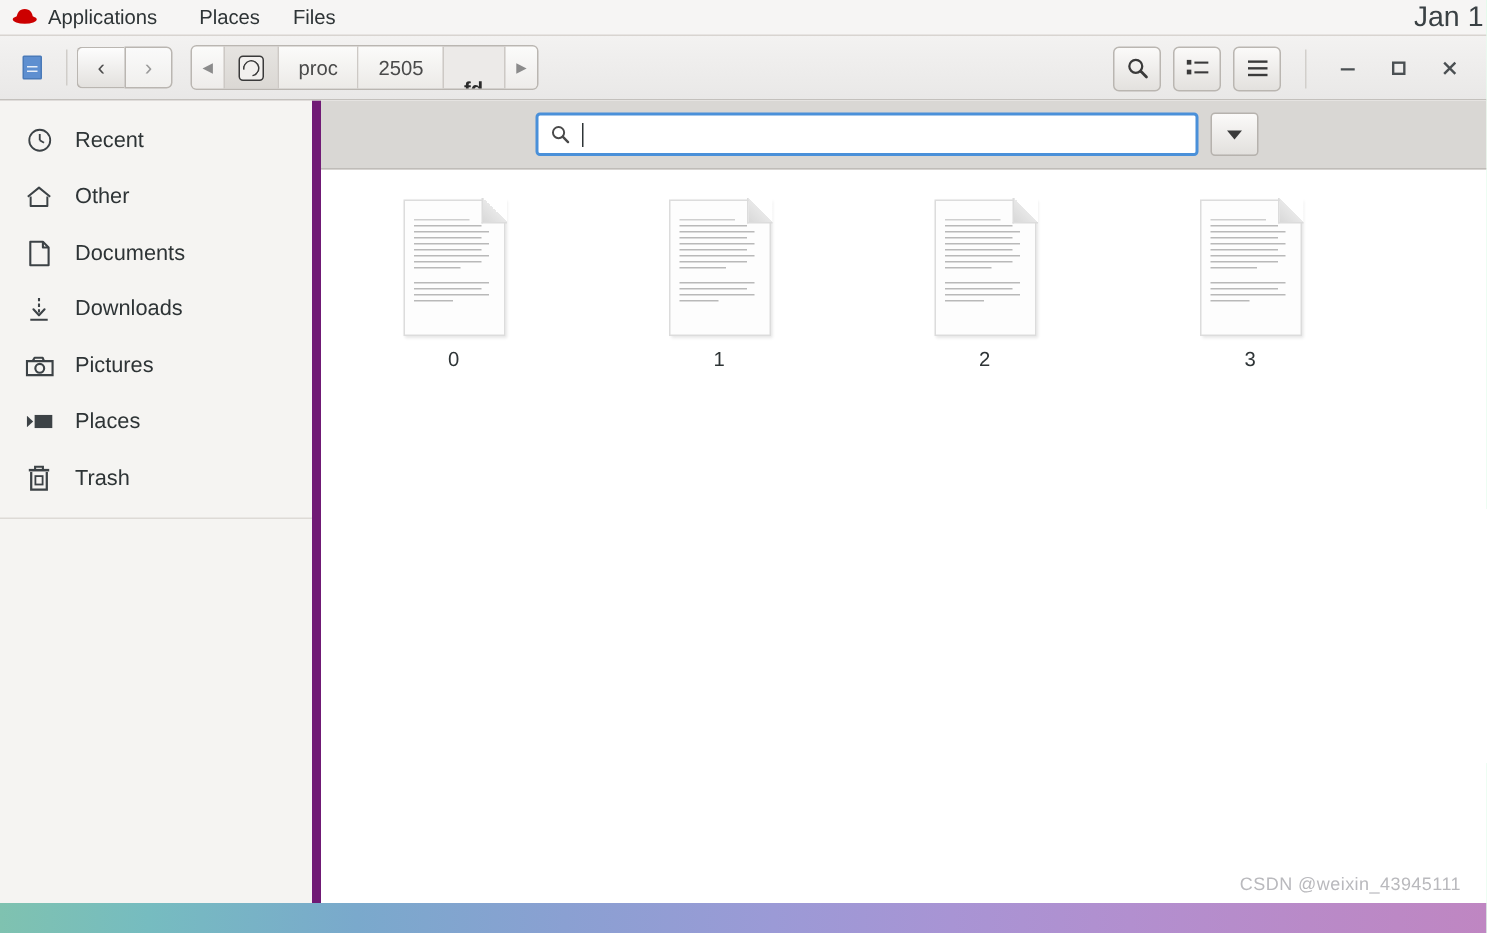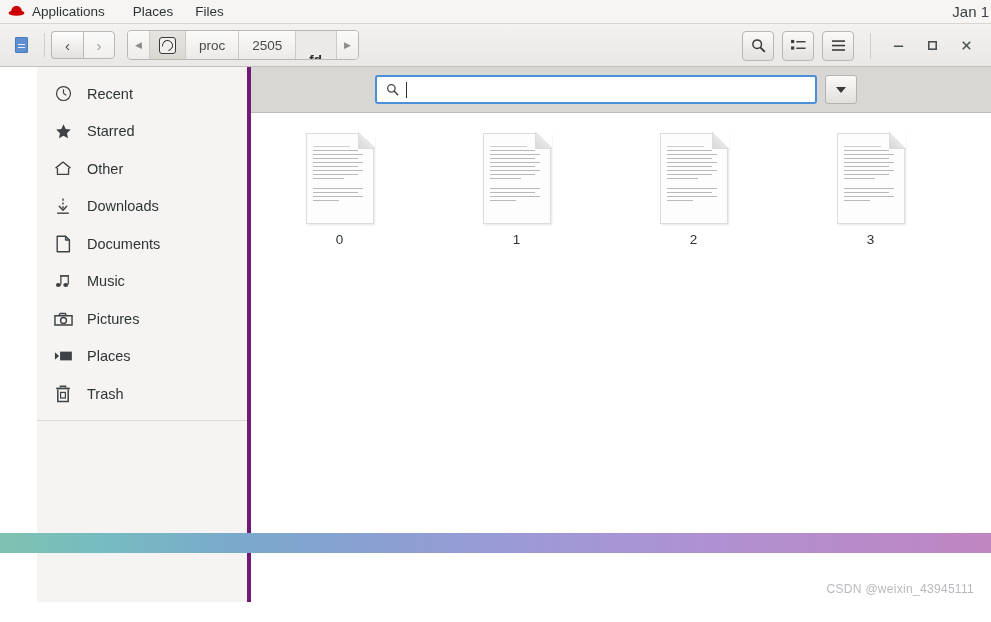--- a/index.html
+++ b/index.html
@@ -4,41 +4,41 @@
 <style>
   * { box-sizing: border-box; margin: 0; padding: 0; }
   html, body {
     width: 991px; height: 622px;
     font-family: "Liberation Sans", sans-serif;
     background: #ffffff;
     overflow: hidden;
   }
   .screen {
     position: relative;
-    width: 991px; height: 553px;
+    width: 991px; height: 622px;
     background: #86efac;
   }
 
   
   .gnome-bar {
     position: absolute; top: 0; left: 0;
     width: 991px; height: 24px;
     background: #f6f5f4;
     border-bottom: 1px solid #d8d4d0;
     display: flex; align-items: center;
     font-size: 13.5px; color: #2e3436;
   }
   .gnome-left { display: flex; align-items: center; gap: 0px; }
   .redhat-logo { margin-left: 8px; margin-right: 7px; display:block; }
   .gnome-item { padding: 0 10px 0 0; margin-right: 12px; color: #2e3436; white-space: nowrap; }
   .gnome-item.first { margin-right: 18px; }
   .gnome-clock {
     position: absolute; right: 2px; top: 0;
     height: 24px; line-height: 24px;
-    font-size: 15px; color: #3a4144;
+    font-size: 19px; color: #3a4144;
     white-space: nowrap; overflow: hidden;
   }
 
   
   .window {
     position: absolute; top: 24px; left: 0;
     width: 991px; height: 578px;
     background: #ffffff;
   }
 
@@ -141,24 +141,23 @@
     display: flex; align-items: center; justify-content: center;
     color: #4a4f52;
   }
 
   
   .body-area { display: flex; height: 535px; }
 
   .sidebar {
     width: 214px;
     background: #f5f4f2;
-    border-right: 4px solid #701a75;
+    border-right: 6px solid #701a75;
     padding-top: 8px;
     flex-shrink: 0;
-    margin-left: 37px;
   }
   .side-item {
     display: flex; align-items: center;
     height: 37.5px;
     padding-left: 16px;
     font-size: 14.5px; color: #2e3436;
   }
   .side-icon {
     width: 20px; height: 20px;
     margin-right: 14px;
@@ -379,72 +378,52 @@
           <span class="side-icon">
             <svg width="17" height="17" viewBox="0 0 18 18">
               <circle cx="9" cy="9" r="7.4" fill="none" stroke="#3c4246" stroke-width="1.3"></circle>
               <line x1="9" y1="4.6" x2="9" y2="9" stroke="#3c4246" stroke-width="1.3"></line>
               <line x1="9" y1="9" x2="12" y2="10.8" stroke="#3c4246" stroke-width="1.3"></line>
             </svg>
           </span>
           <span>Recent</span>
         </div>
 
-        <div class="side-item">
-          <span class="side-icon">
-            <svg width="17" height="17" viewBox="0 0 18 18">
-              <polygon points="9,1.4 11.3,6.4 16.7,7 12.7,10.8 13.8,16.2 9,13.5 4.2,16.2 5.3,10.8 1.3,7 6.7,6.4" fill="#3c4246"></polygon>
-            </svg>
-          </span>
-          <span>Starred</span>
-        </div>
 
         <div class="side-item">
           <span class="side-icon">
             <svg width="18" height="17" viewBox="0 0 19 18">
               <path d="M1.6 8.6 L9.5 2.2 L17.4 8.6" fill="none" stroke="#3c4246" stroke-width="1.4" stroke-linejoin="round"></path>
               <path d="M3.6 8.4 L3.6 15.2 L15.4 15.2 L15.4 8.4" fill="none" stroke="#3c4246" stroke-width="1.4" stroke-linejoin="round"></path>
             </svg>
           </span>
           <span>Other</span>
+        </div>
+
+        <div class="side-item">
+          <span class="side-icon">
+            <svg width="15" height="18" viewBox="0 0 15 18">
+              <path d="M1.2 1.2 L9.6 1.2 L13.4 5 L13.4 16.8 L1.2 16.8 Z" fill="none" stroke="#3c4246" stroke-width="1.4" stroke-linejoin="round"></path>
+              <path d="M9.6 1.2 L9.6 5 L13.4 5" fill="none" stroke="#3c4246" stroke-width="1.4" stroke-linejoin="round"></path>
+            </svg>
+          </span>
+          <span>Documents</span>
         </div>
 
         <div class="side-item">
           <span class="side-icon">
             <svg width="16" height="18" viewBox="0 0 16 18">
               <line x1="8" y1="1.6" x2="8" y2="12.4" stroke="#3c4246" stroke-width="1.4" stroke-dasharray="2.2 1.6"></line>
               <path d="M4.3 9.2 L8 13.2 L11.7 9.2" fill="none" stroke="#3c4246" stroke-width="1.4" stroke-linejoin="round" stroke-linecap="round"></path>
               <line x1="2.2" y1="16.2" x2="13.8" y2="16.2" stroke="#3c4246" stroke-width="1.4"></line>
             </svg>
           </span>
           <span>Downloads</span>
         </div>
 
-        <div class="side-item">
-          <span class="side-icon">
-            <svg width="15" height="18" viewBox="0 0 15 18">
-              <path d="M1.2 1.2 L9.6 1.2 L13.4 5 L13.4 16.8 L1.2 16.8 Z" fill="none" stroke="#3c4246" stroke-width="1.4" stroke-linejoin="round"></path>
-              <path d="M9.6 1.2 L9.6 5 L13.4 5" fill="none" stroke="#3c4246" stroke-width="1.4" stroke-linejoin="round"></path>
-            </svg>
-          </span>
-          <span>Documents</span>
-        </div>
-
-        <div class="side-item">
-          <span class="side-icon">
-            <svg width="18" height="17" viewBox="0 0 19 18">
-              <rect x="6.6" y="2.2" width="1.3" height="10" fill="#3c4246"></rect>
-              <rect x="14.4" y="2.2" width="1.3" height="10" fill="#3c4246"></rect>
-              <rect x="6.6" y="2.2" width="9.1" height="1.8" fill="#3c4246"></rect>
-              <ellipse cx="4.6" cy="12.6" rx="2.6" ry="2.1" fill="#3c4246"></ellipse>
-              <ellipse cx="12.4" cy="12.6" rx="2.6" ry="2.1" fill="#3c4246"></ellipse>
-            </svg>
-          </span>
-          <span>Music</span>
-        </div>
 
         <div class="side-item">
           <span class="side-icon">
             <svg width="19" height="16" viewBox="0 0 20 16">
               <path d="M1 4.6 L19 4.6 L19 14.4 L1 14.4 Z" fill="none" stroke="#3c4246" stroke-width="1.5"></path>
               <path d="M5 4.6 L6.4 2.2 L12 2.2 L13 4.6" fill="none" stroke="#3c4246" stroke-width="1.5" stroke-linejoin="round"></path>
               <circle cx="10" cy="9.6" r="3.1" fill="none" stroke="#3c4246" stroke-width="1.5"></circle>
             </svg>
           </span>
           <span>Pictures</span>

